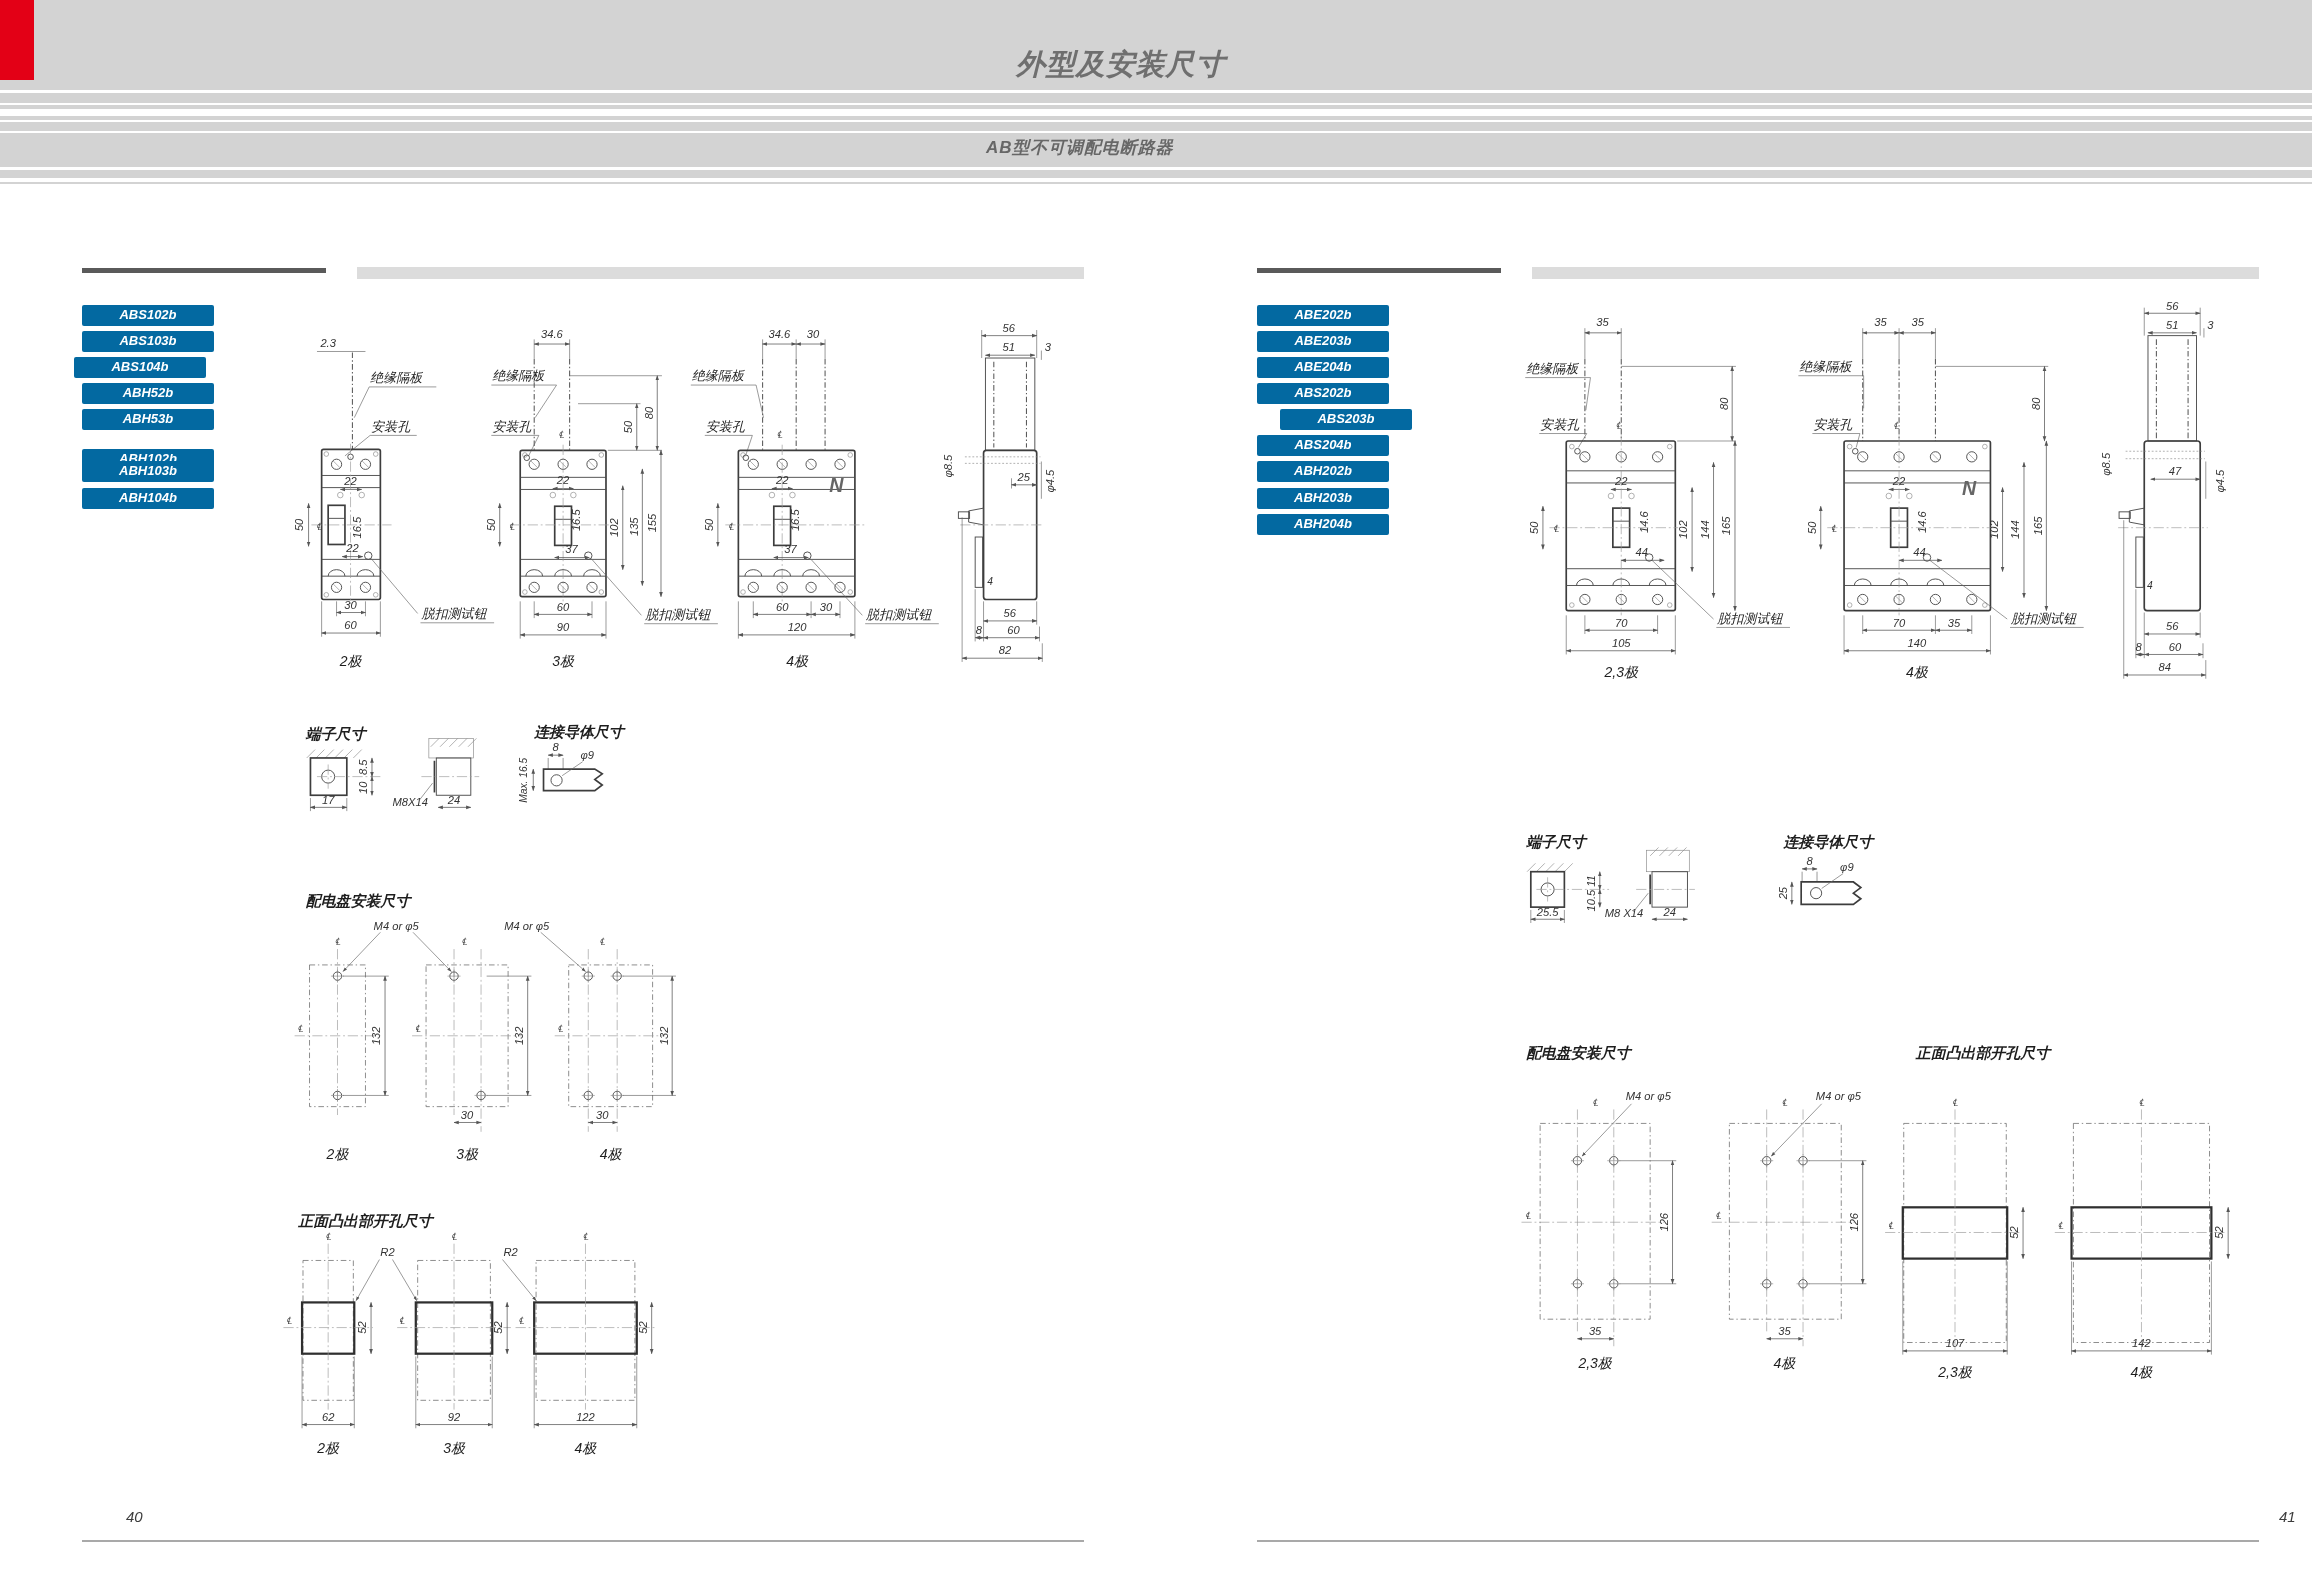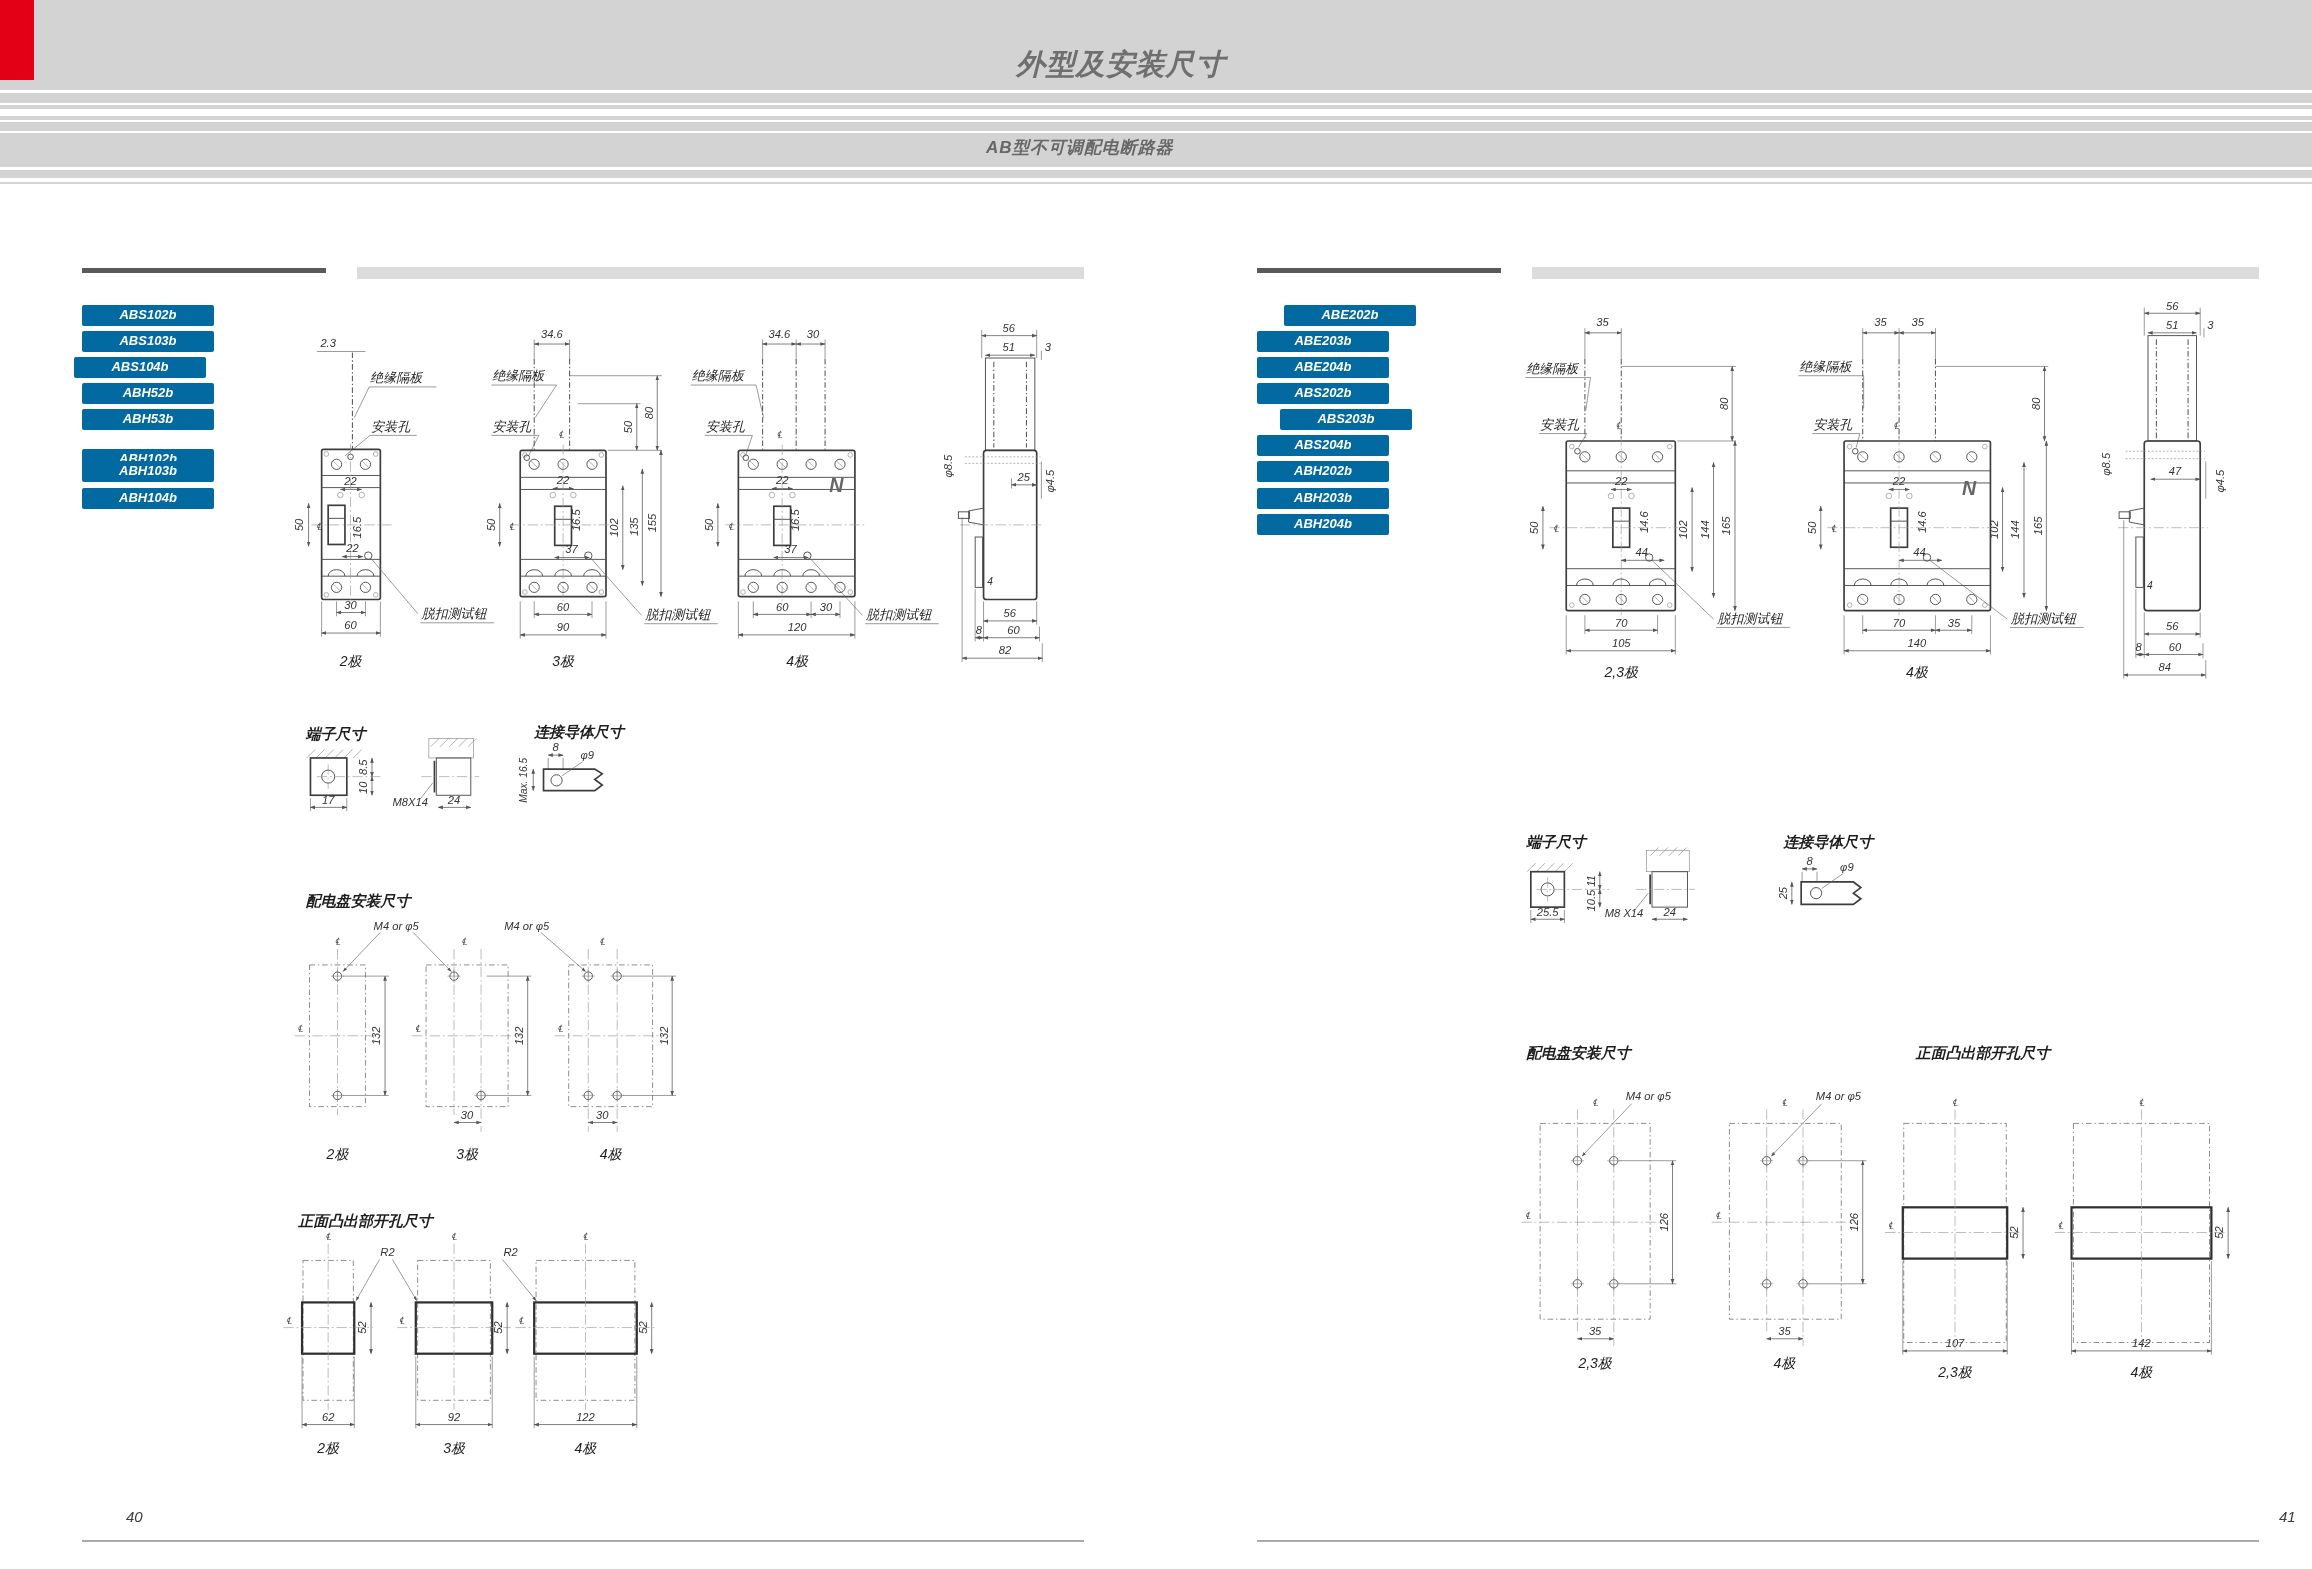--- a/index.html
+++ b/index.html
@@ -58,21 +58,21 @@
 
   <div class="chip" style="left:82px;top:305px">ABS102b</div>
   <div class="chip" style="left:82px;top:331px">ABS103b</div>
   <div class="chip" style="left:74px;top:357px">ABS104b</div>
   <div class="chip" style="left:82px;top:383px">ABH52b</div>
   <div class="chip" style="left:82px;top:409px">ABH53b</div>
   <div class="chip" style="left:82px;top:449px">ABH102b</div>
   <div class="chip" style="left:82px;top:461px">ABH103b</div>
   <div class="chip" style="left:82px;top:488px">ABH104b</div>
 
-  <div class="chip" style="left:1284px;top:305px">ABE202b</div>
+  <div class="chip" style="left:1257px;top:305px">ABE202b</div>
   <div class="chip" style="left:1257px;top:331px">ABE203b</div>
   <div class="chip" style="left:1257px;top:357px">ABE204b</div>
   <div class="chip" style="left:1257px;top:383px">ABS202b</div>
   <div class="chip" style="left:1280px;top:409px">ABS203b</div>
   <div class="chip" style="left:1257px;top:435px">ABS204b</div>
   <div class="chip" style="left:1257px;top:461px">ABH202b</div>
   <div class="chip" style="left:1257px;top:488px">ABH203b</div>
   <div class="chip" style="left:1257px;top:514px">ABH204b</div>
 
   <svg width="2313" height="1570" viewBox="0 0 2481 1684" style="position:absolute;left:0;top:0">

